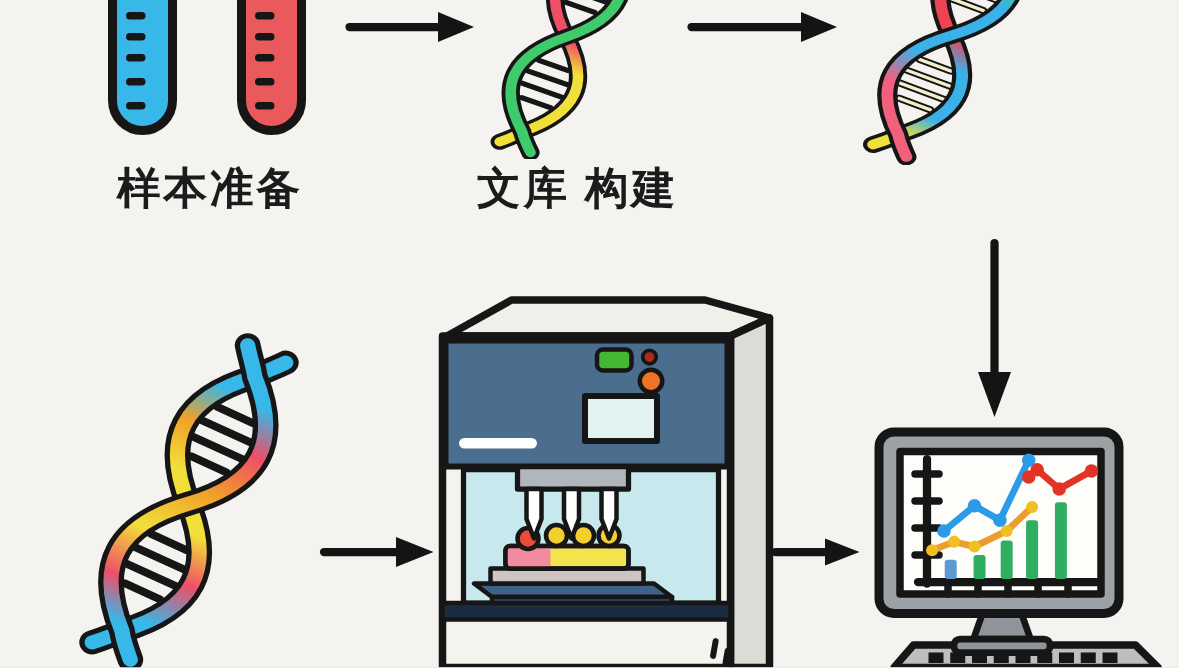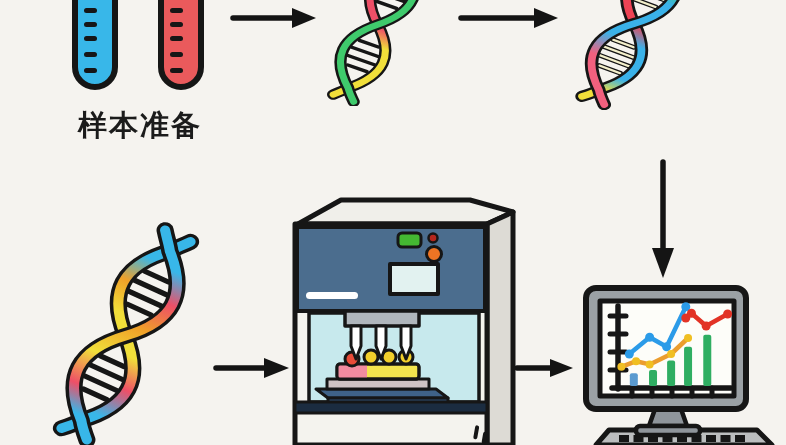--- a/index.html
+++ b/index.html
@@ -156,20 +156,21 @@
           <line x1="37" y1="175" x2="63" y2="175"></line>
       </g>
       <path d="M64,-12 C58,-4 54,0 50,6 C14,40 14,72 50,106 C86,140 86,172 50,206 C46,212 42,216 36,222" stroke="#161616" stroke-width="17"></path>
       <path d="M64,-12 C58,-4 54,0 50,6 C14,40 14,72 50,106 C86,140 86,172 50,206 C46,212 42,216 36,222" stroke="url(#bB)" stroke-width="10"></path>
       <path d="M36,-12 C42,-4 46,0 50,6 C86,40 86,72 50,106 C14,140 14,172 50,206 C54,212 58,216 64,222" stroke="#161616" stroke-width="17"></path>
       <path d="M36,-12 C42,-4 46,0 50,6 C86,40 86,72 50,106 C14,140 14,172 50,206 C54,212 58,216 64,222" stroke="url(#bA)" stroke-width="10"></path>
     </g>
   </svg>
 
   <div class="label" style="left:60px;top:106px;width:160px">样本准备</div>
+  <div class="label" style="left:300px;top:106px;width:170px">文库 构建</div>
 
   <svg class="abs" style="left:0;top:0;width:786px;height:445px" viewBox="0 0 786 445">
     <g stroke="#141414" fill="#141414" stroke-linecap="round">
       <g>
         <line x1="233" y1="18" x2="294" y2="18" stroke-width="5.5"></line>
         <polygon points="292,8 316,18 292,28" stroke="none"></polygon>
       </g>
       <g>
         <line x1="461" y1="18" x2="536" y2="18" stroke-width="5.5"></line>
         <polygon points="534,8 558,18 534,28" stroke="none"></polygon>

